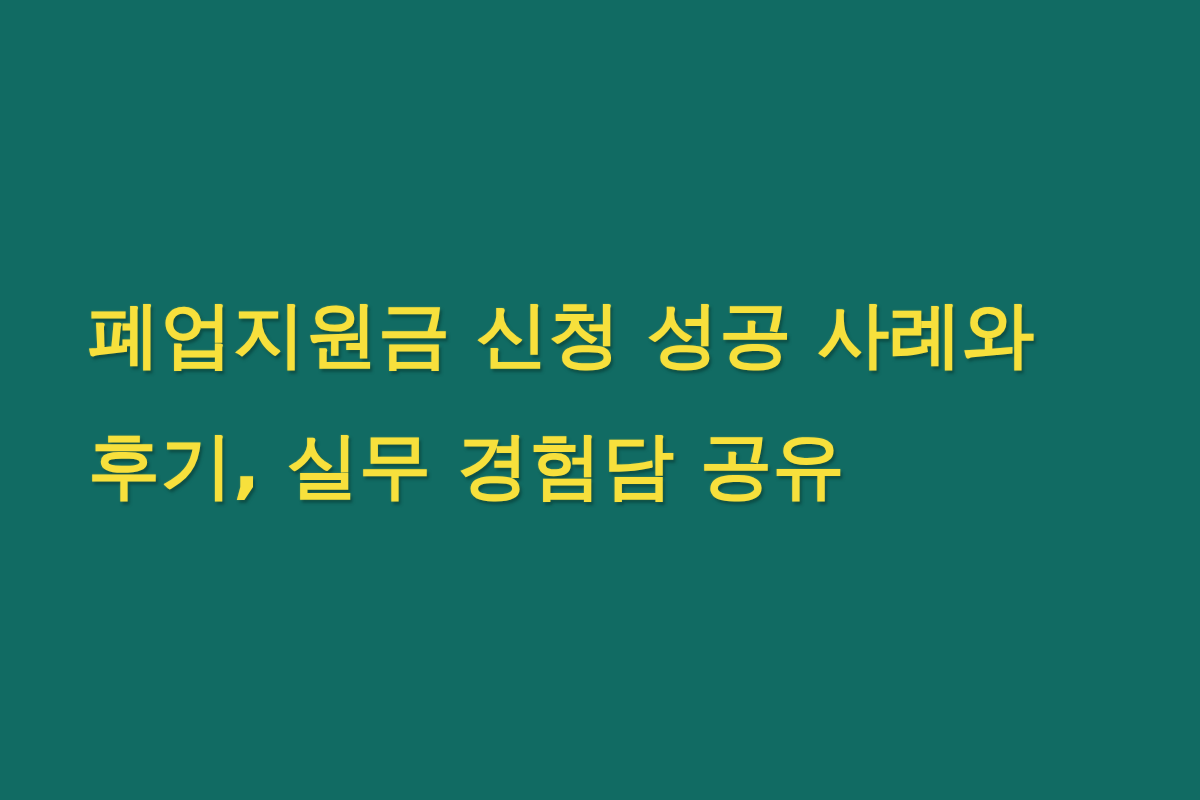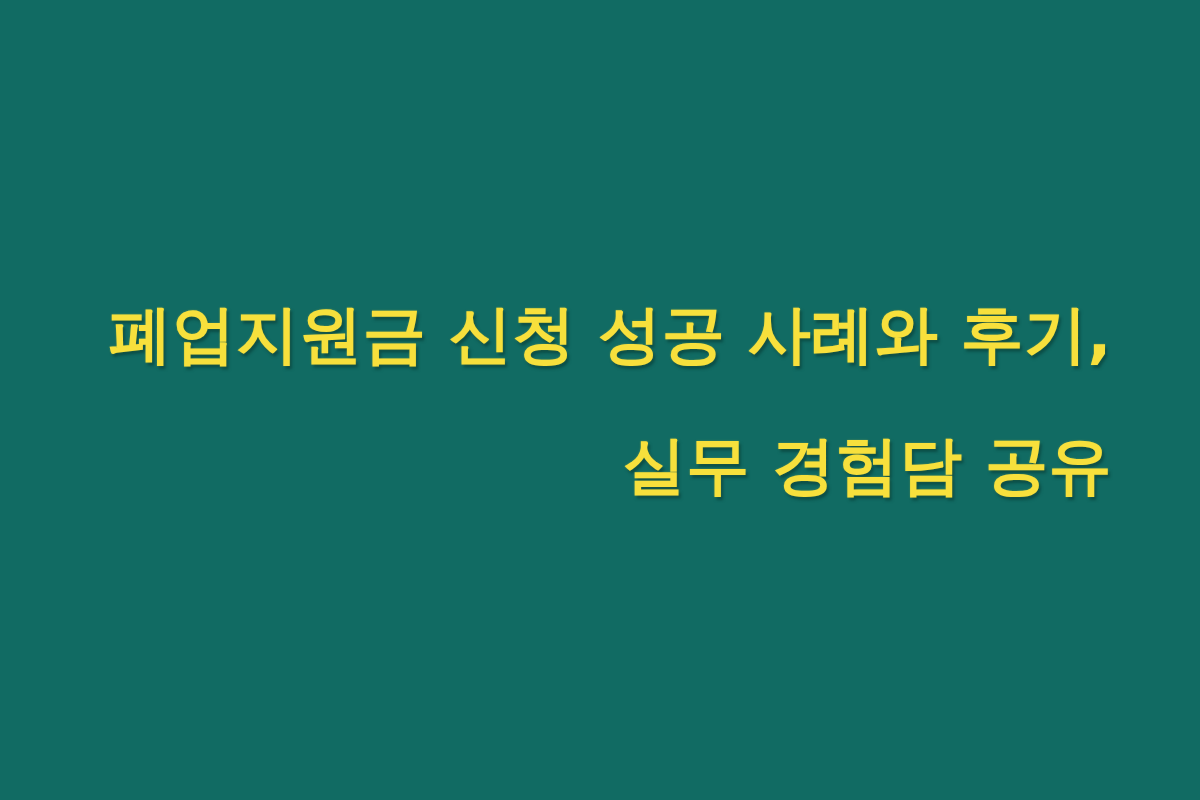--- a/index.html
+++ b/index.html
@@ -56,17 +56,17 @@
     display: inline;
   }
 </style>
 </head>
 <body>
 
 <div class="thumbnail-card" style="background-color: rgb(17, 107, 99); width: 1200px; height: 800px;">
 
   <div class="headline-block">
 
-    <h1 class="headline" style="color: rgb(247, 224, 60); font-size: 63px; line-height: 131px; text-align: right;"><span class="headline-text">폐업지원금 신청 성공 사례와 후기, 실무 경험담 공유</span></h1>
+    <h1 class="headline" style="color: rgb(247, 224, 60); font-size: 72px; line-height: 131px; text-align: left;"><span class="headline-text">폐업지원금 신청 성공 사례와 후기, 실무 경험담 공유</span></h1>
 
   </div>
 
 </div>
 
 </body></html>

